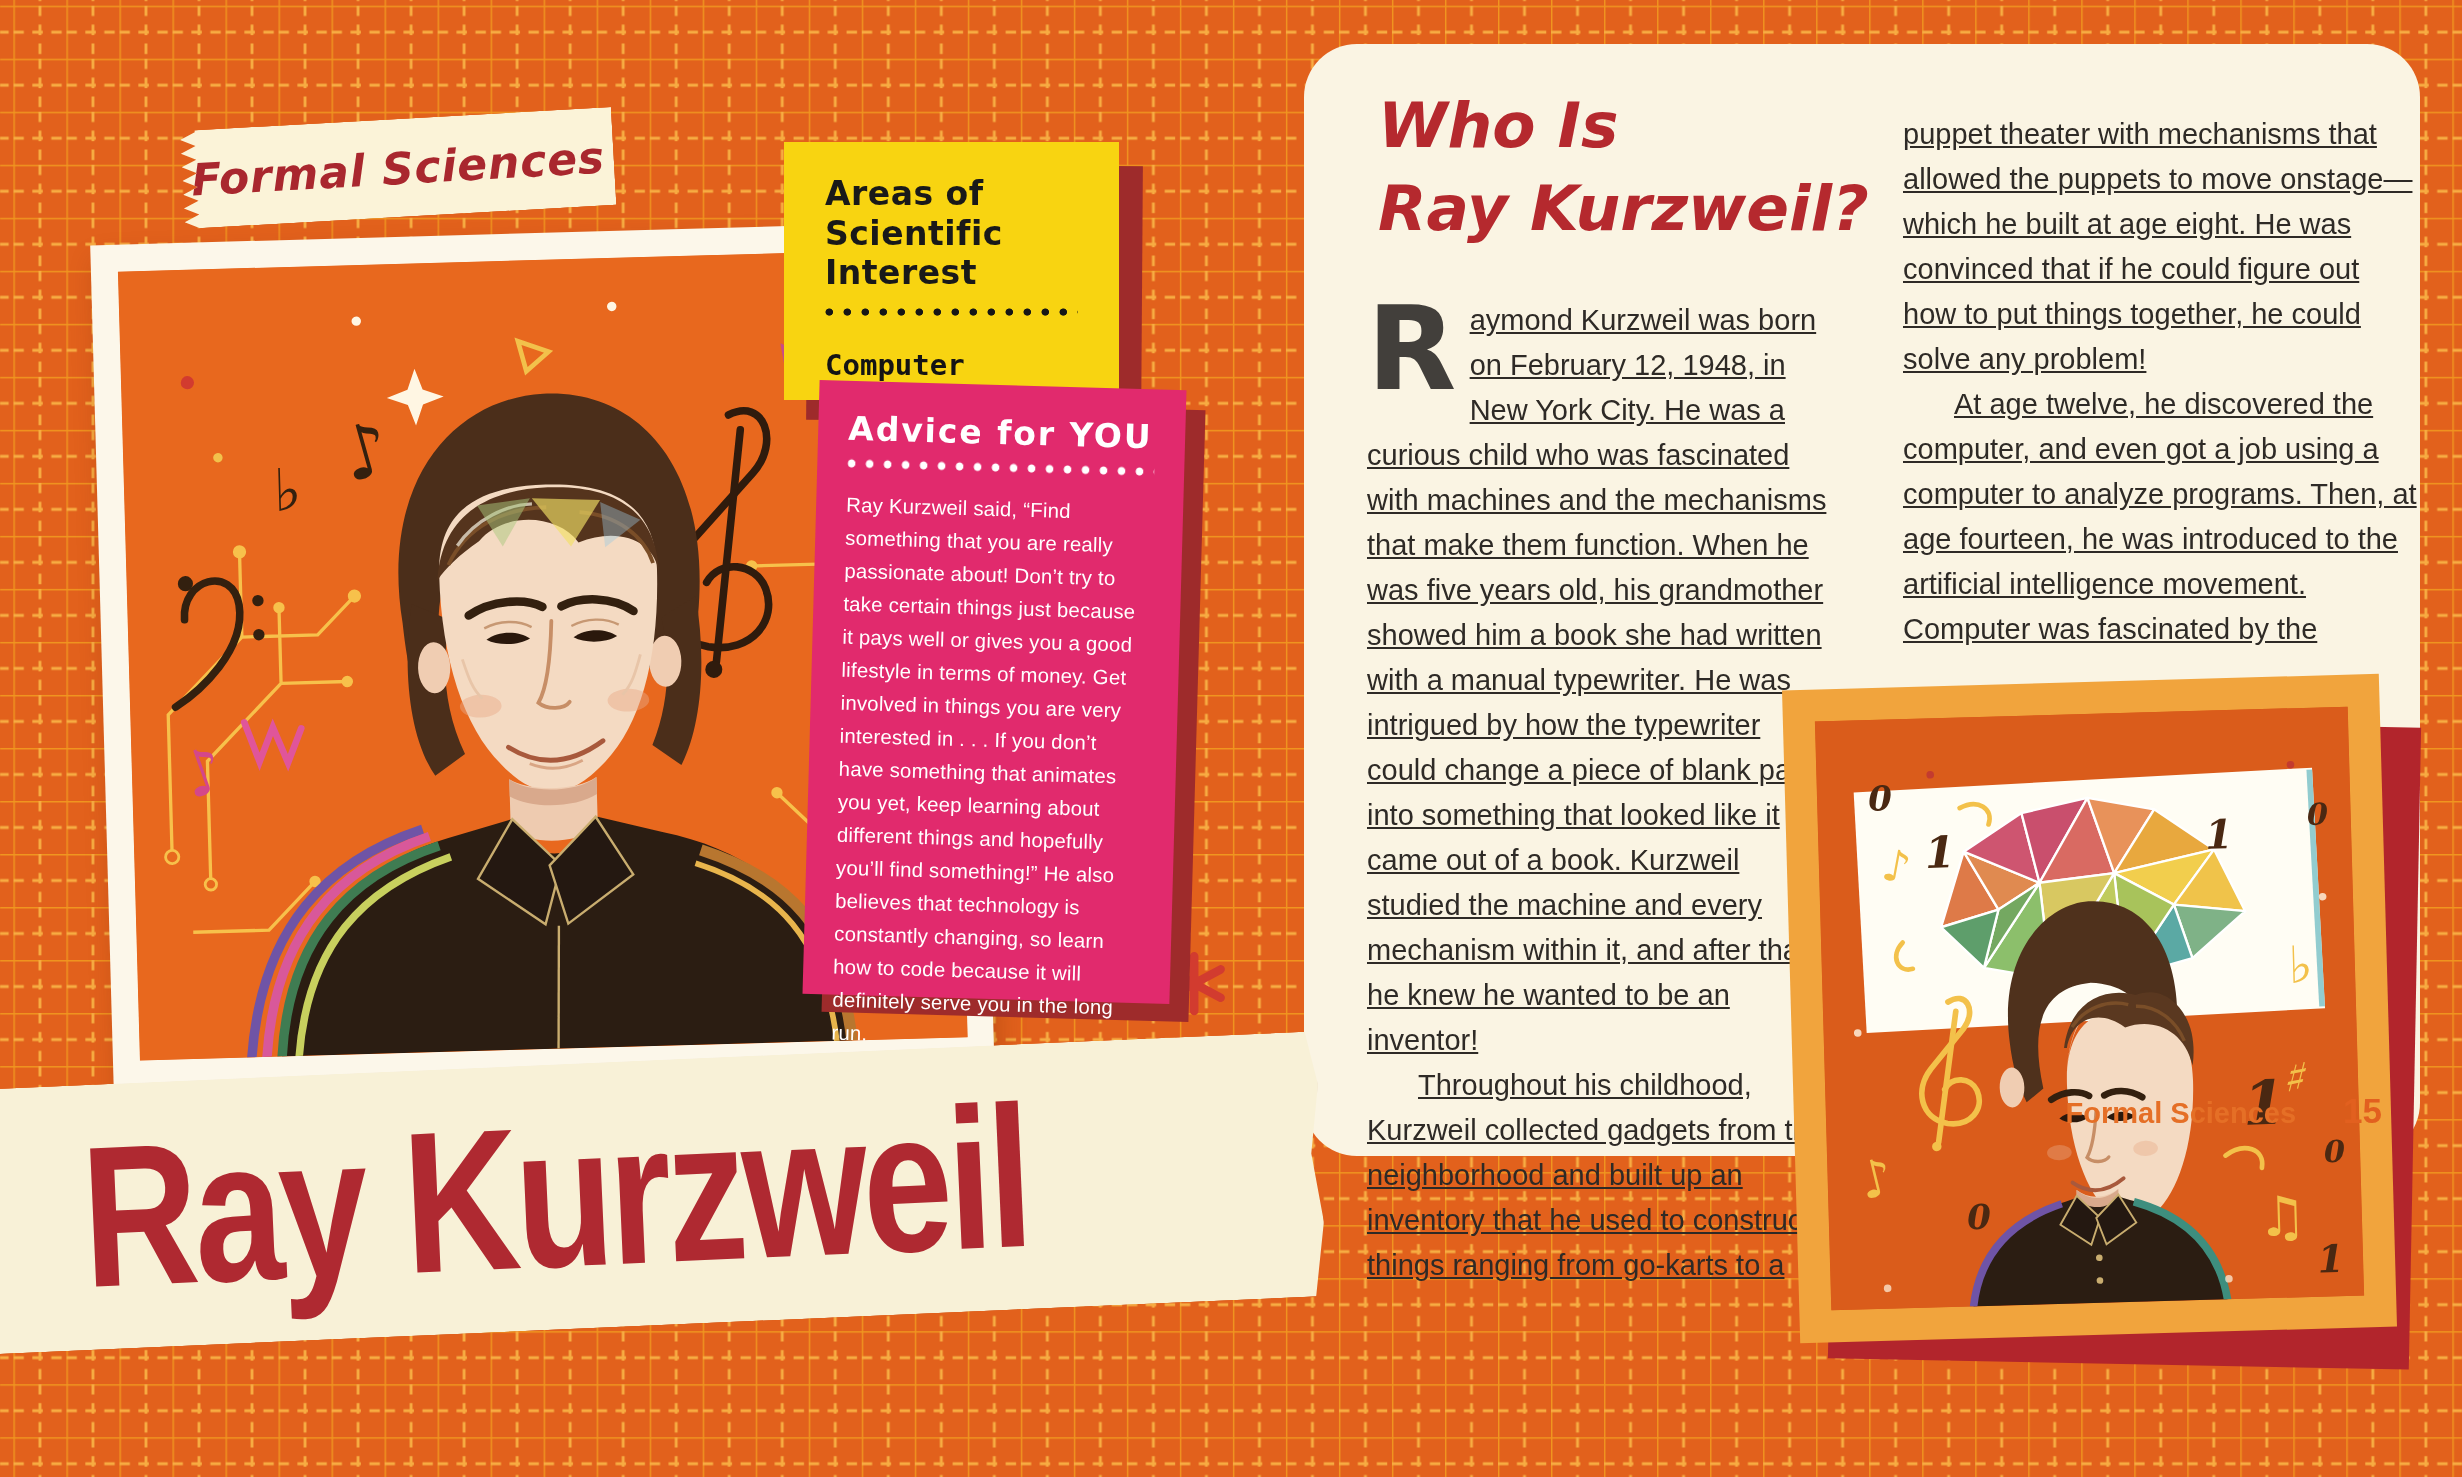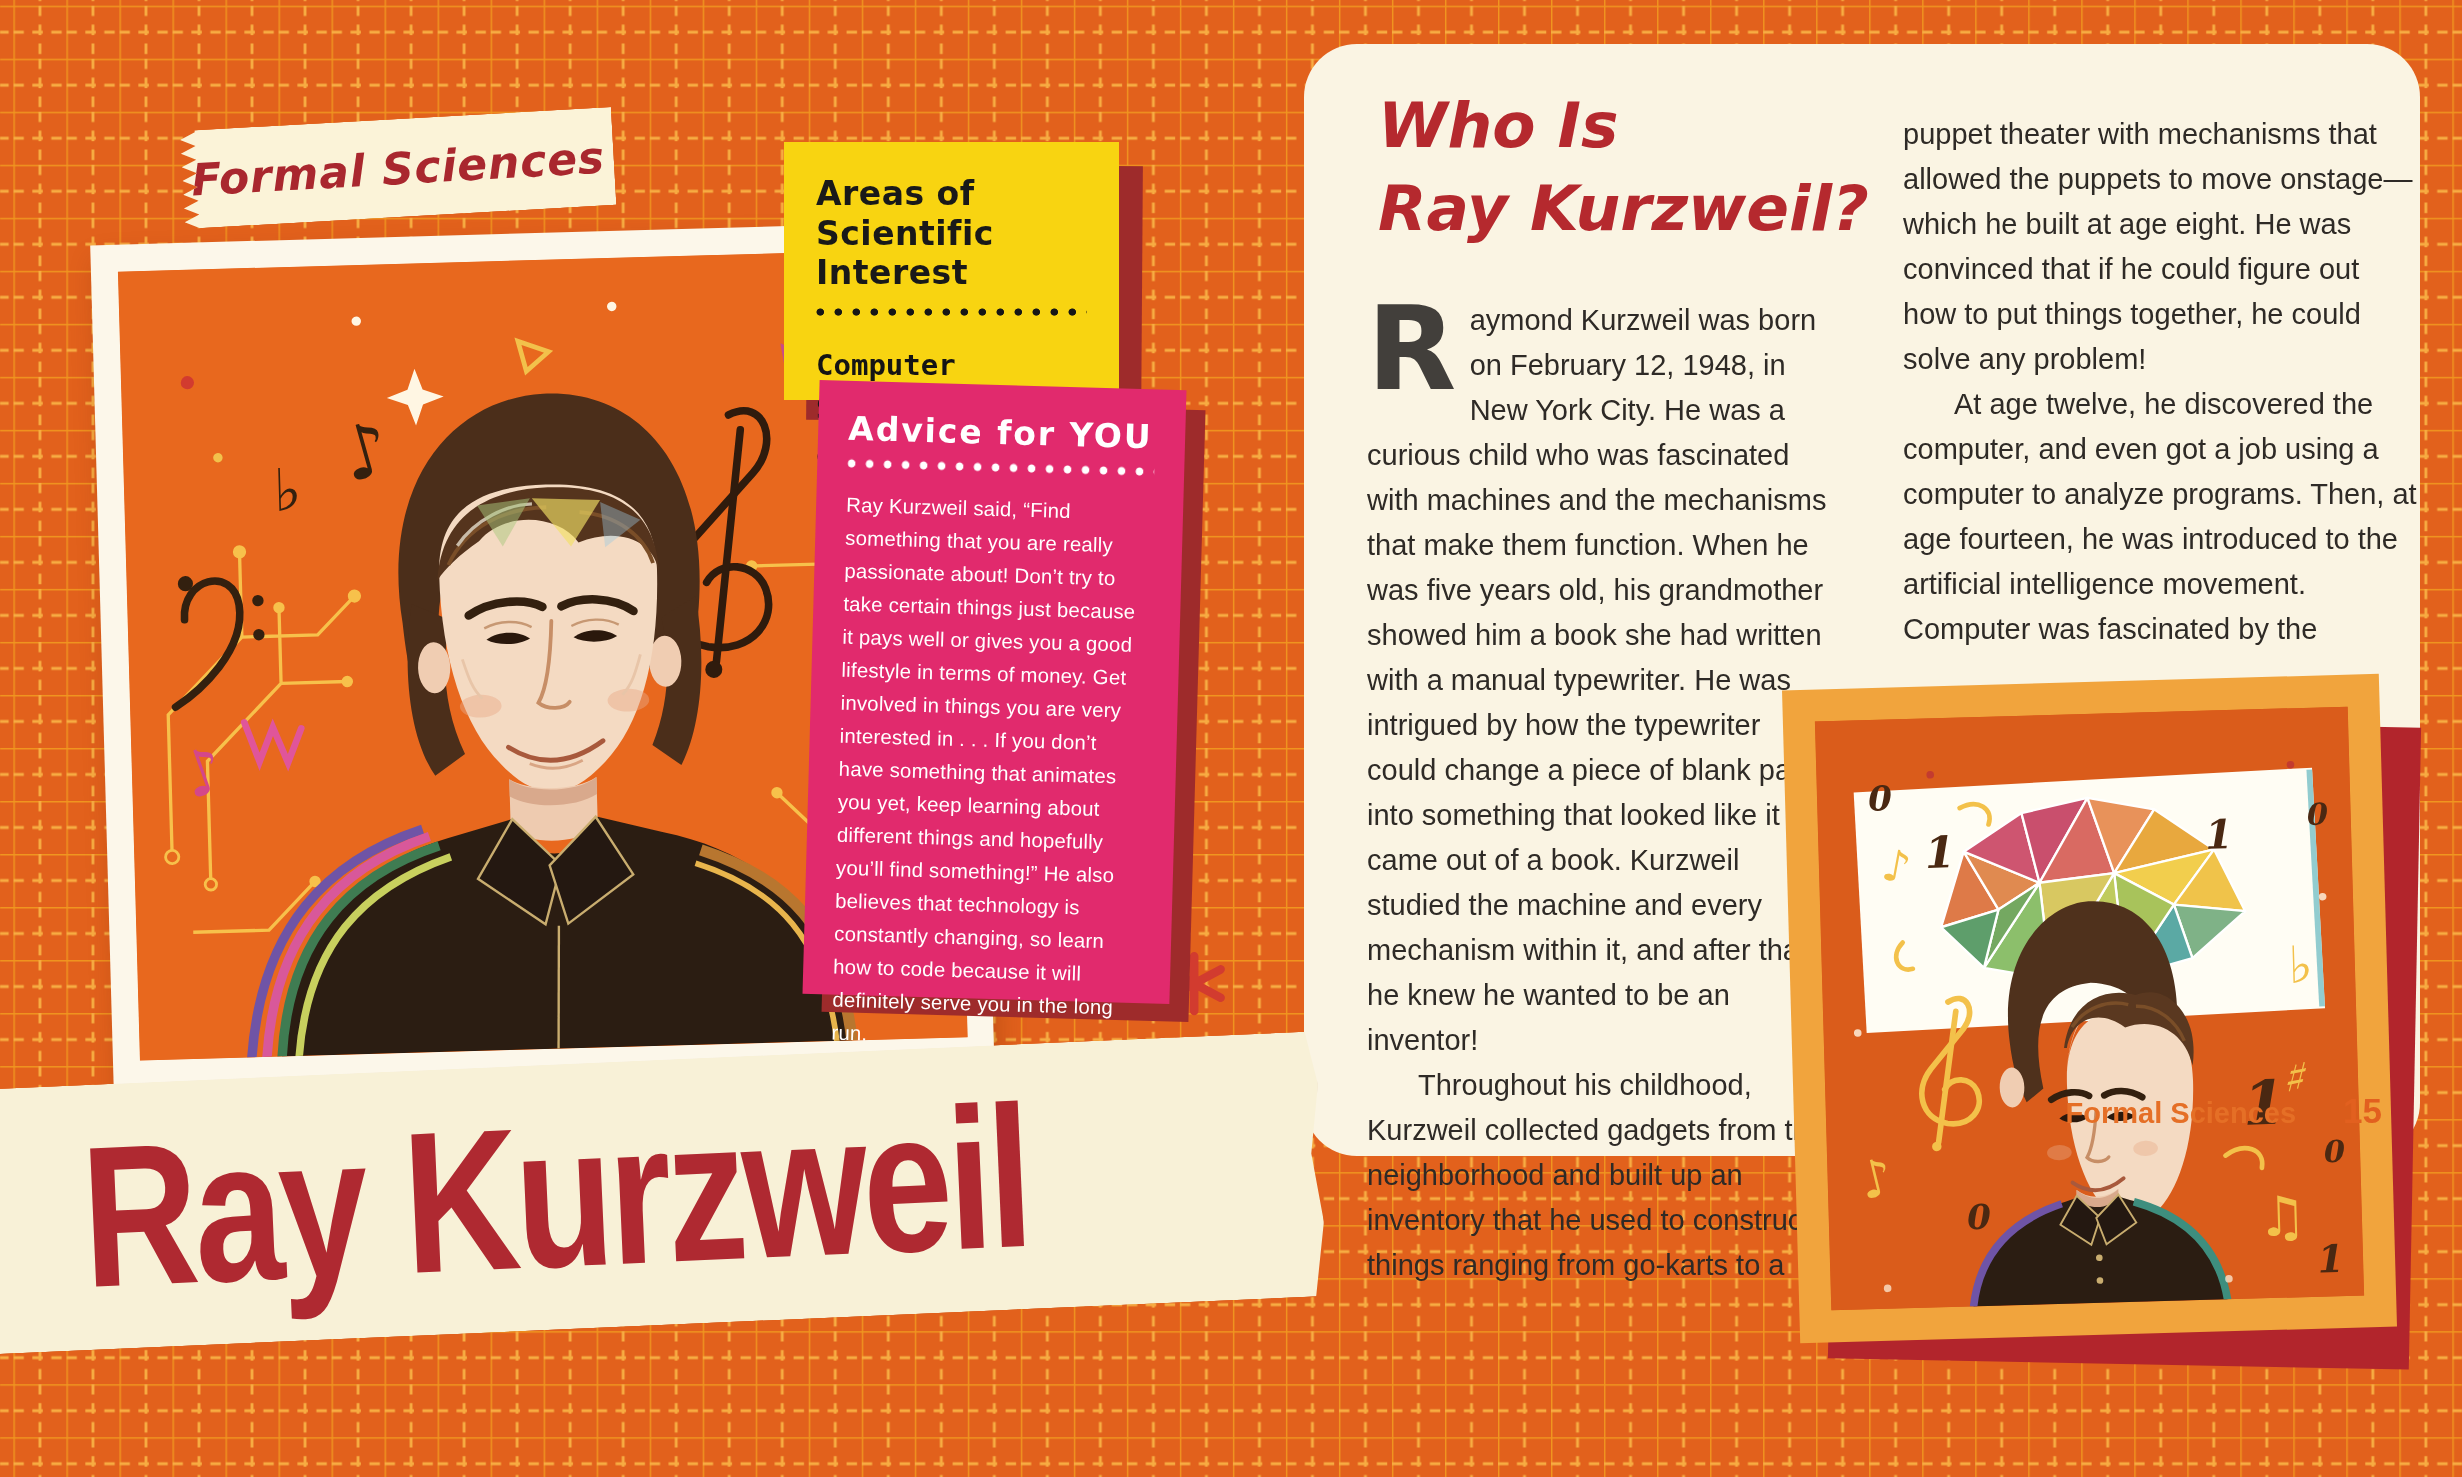--- a/index.html
+++ b/index.html
@@ -21,21 +21,21 @@
 
   #polaroid { left:102px; top:233px; width:881px; height:858px; background:#FCF7EA;
     transform:rotate(-1.6deg); z-index:3; box-shadow:5.7px 15px 26.5px rgba(110,40,0,.28); }
   #polaroid .photo { position:absolute; left:26.5px; top:26.5px; right:26.5px; bottom:42px;
     background:#E8681E; overflow:hidden; }
   #polaroid .photo svg { width:100%; height:100%; display:block; }
 
   .note-shadow { background:#9E2B2B; }
   #interest-shadow { left:807px; top:165px; width:335px; height:256px; z-index:4; transform:rotate(.4deg); }
   #interest-note { left:784px; top:142px; width:335px; height:258px; background:#F8D411; z-index:5;
-    padding:32px 32px; }
+    padding:32px 41px; }
   #interest-note .nt { font-family:"DejaVu Sans",sans-serif; font-weight:800; font-size:33px;
     line-height:1.2; color:#191919; white-space:pre-line; letter-spacing:0.5px; }
   .dotrow { height:8.5px; background-image:radial-gradient(circle at 4.3px 4.3px,#161616 3.4px,rgba(0,0,0,0) 4.2px);
     background-size:18px 8.5px; background-repeat:repeat-x; margin:15px 0 28px 0; }
   .dotrow.white { background-image:radial-gradient(circle at 4.3px 4.3px,#ffffff 3.4px,rgba(0,0,0,0) 4.2px); }
   #interest-note .nv { font-family:"DejaVu Sans Mono",monospace; font-weight:700; font-size:29px;
     line-height:1.5; color:#141414; white-space:pre-line; }
 
   #advice-shadow { left:830px; top:405px; width:367px; height:612px; z-index:5; transform:rotate(1.6deg); }
   #advice-note { left:811px; top:385px; width:367px; height:614px; background:#E12A6D; z-index:6;
@@ -54,21 +54,21 @@
 
   
   #panel { left:1304px; top:44px; width:1116px; height:1112px; background:#FAF4E3;
     border-radius:53px; z-index:2; }
   #who-heading { position:absolute; left:74px; top:40px; font-family:"DejaVu Sans",sans-serif;
     font-style:italic; font-weight:800; font-size:63px; line-height:83px; color:#B5292E;
     white-space:pre-line; }
   .col { position:absolute; }
   #col1 { left:63px; top:254px; width:466px; }
   #col2 { left:599px; top:68px; width:515px; }
-  .col p { font-size:29px; line-height:45px; color:#2E2A26; }
+  .col p { font-size:29px; line-height:45px; color:#2E2A26;text-decoration:underline; }
   .col p.indent { text-indent:51px; }
   #dropcap { float:left; font-family:"DejaVu Sans",sans-serif; font-weight:800; font-size:116px;
     line-height:93px; color:#423F3B; padding:3.8px 13.3px 0 0; }
 
   #kid-shadow { position:absolute; left:530px; top:678px; width:581px; height:642px;
     background:#B2252C; transform:rotate(1.1deg); }
   #kid-illo { position:absolute; left:487px; top:638px; width:597px; height:653px;
     background:#F1A43D; transform:rotate(-1.6deg); padding:32px; }
   #kid-illo svg { width:100%; height:100%; display:block; background:#DA5C1B; }
 

